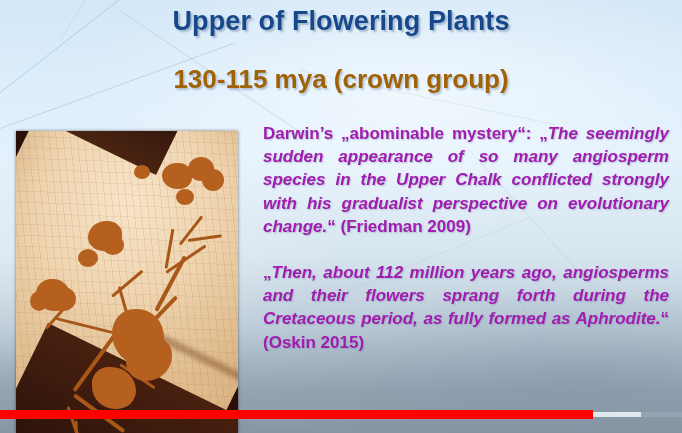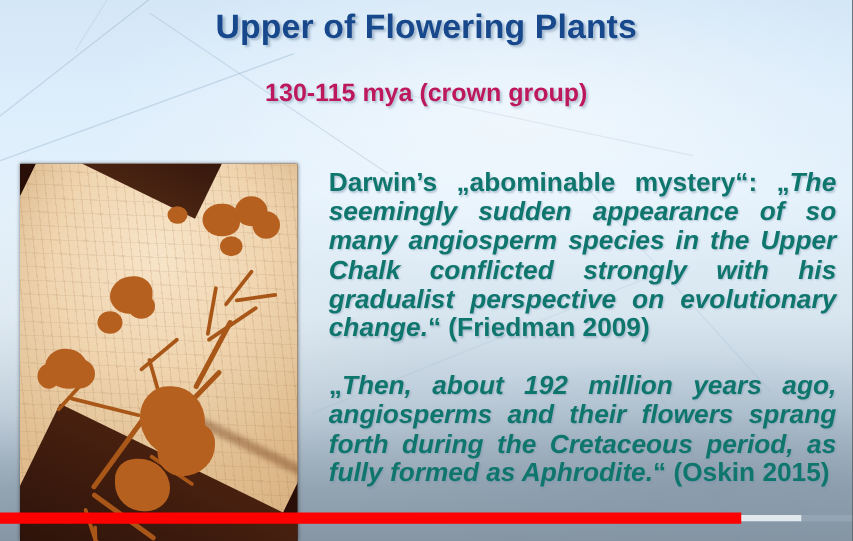--- a/index.html
+++ b/index.html
@@ -64,23 +64,23 @@
     font-weight: bold;
     color: #17488c;
     letter-spacing: 0.1px;
     text-shadow: 2px 2px 2px rgba(90,120,150,0.45);
   }
   .slide-subtitle {
     position: absolute;
     left: 0; right: 0;
     top: 64px;
     text-align: center;
-    font-size: 20px;
+    font-size: 26px;
     font-weight: bold;
-    color: #be185d;
+    color: #a16207;
     text-shadow: 1.5px 1.5px 2px rgba(90,120,150,0.40);
   }
 
   
   .fossil {
     position: absolute;
     left: 16px;
     top: 131px;
     width: 222px;
     height: 302px;
@@ -143,26 +143,26 @@
     position: absolute;
     background: #a85718;
     transform-origin: 0 50%;
     border-radius: 2px;
   }
 
   
   .body-text {
     position: absolute;
     left: 263px;
-    top: 135px;
+    top: 122px;
     width: 406px;
-    font-size: 21px;
+    font-size: 17px;
     line-height: 23.2px;
     font-weight: bold;
-    color: #0f766e;
+    color: #a21caf;
     text-align: justify;
     text-shadow: 1px 1px 1.5px rgba(120,145,170,0.45);
   }
   .body-text p { margin: 0; }
   .body-text p + p { margin-top: 23px; }
   .it { font-style: italic; }
 
   
   .progress {
     position: absolute;
@@ -251,21 +251,21 @@
       <div class="pp" style="left:146px; top:32px;  width:30px; height:26px; border-radius:52% 48% 46% 54%;"></div>
       <div class="pp" style="left:172px; top:26px;  width:26px; height:24px;"></div>
       <div class="pp" style="left:186px; top:38px;  width:22px; height:22px;"></div>
       <div class="pp" style="left:118px; top:34px;  width:16px; height:14px;"></div>
       <div class="pp" style="left:160px; top:58px;  width:18px; height:16px;"></div>
     </div>
   </div>
 
   <div class="body-text">
     <p><span>Darwin’s „abominable mystery“: „</span><span class="it">The seemingly sudden appearance of so many angiosperm species in the Upper Chalk conflicted strongly with his gradualist perspective on evolutionary change.</span><span>“ (Friedman 2009)</span></p>
-    <p><span>„</span><span class="it">Then, about 192 million years ago, angiosperms and their flowers sprang forth during the Cretaceous period, as fully formed as Aphrodite.</span><span>“ (Oskin 2015)</span></p>
+    <p><span>„</span><span class="it">Then, about 112 million years ago, angiosperms and their flowers sprang forth during the Cretaceous period, as fully formed as Aphrodite.</span><span>“ (Oskin 2015)</span></p>
   </div>
 
   <div class="progress">
     <div class="track"></div>
     <div class="buffer" style="width: 94%; background: rgb(225, 232, 238);"></div>
     <div class="played" style="width: 87%; background: rgb(254, 0, 0);"></div>
   </div>
 
 </div>
 

